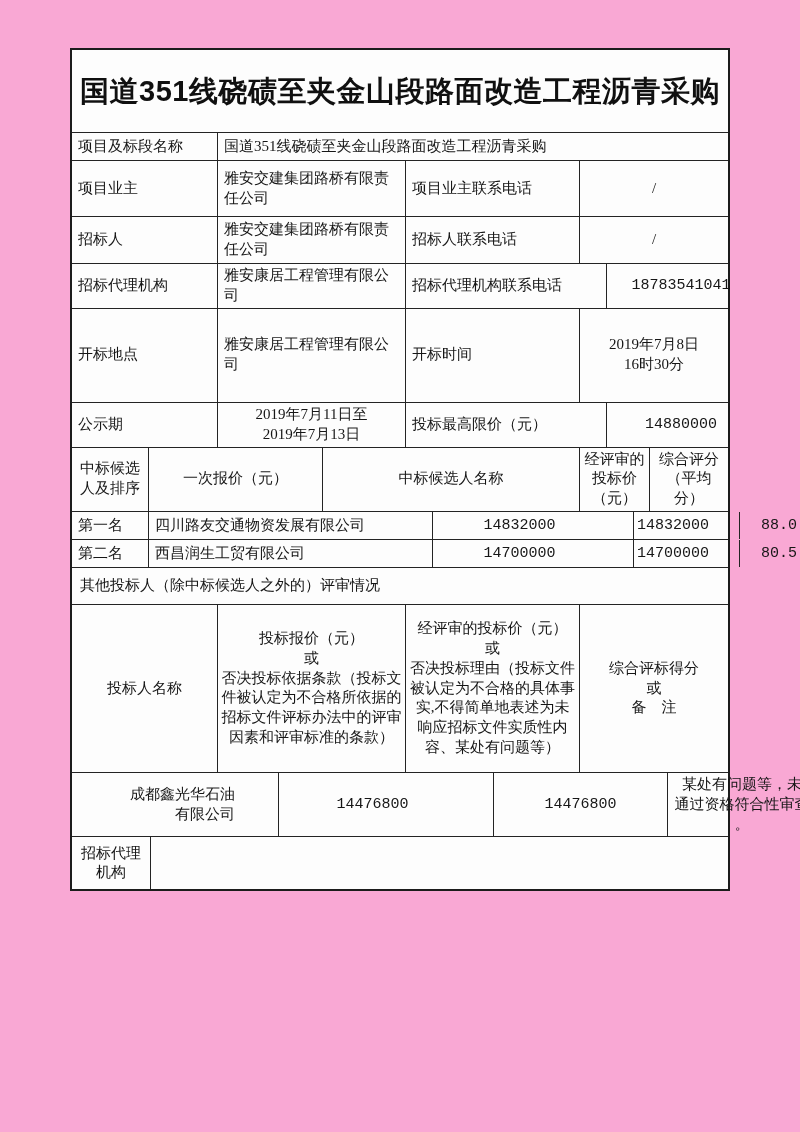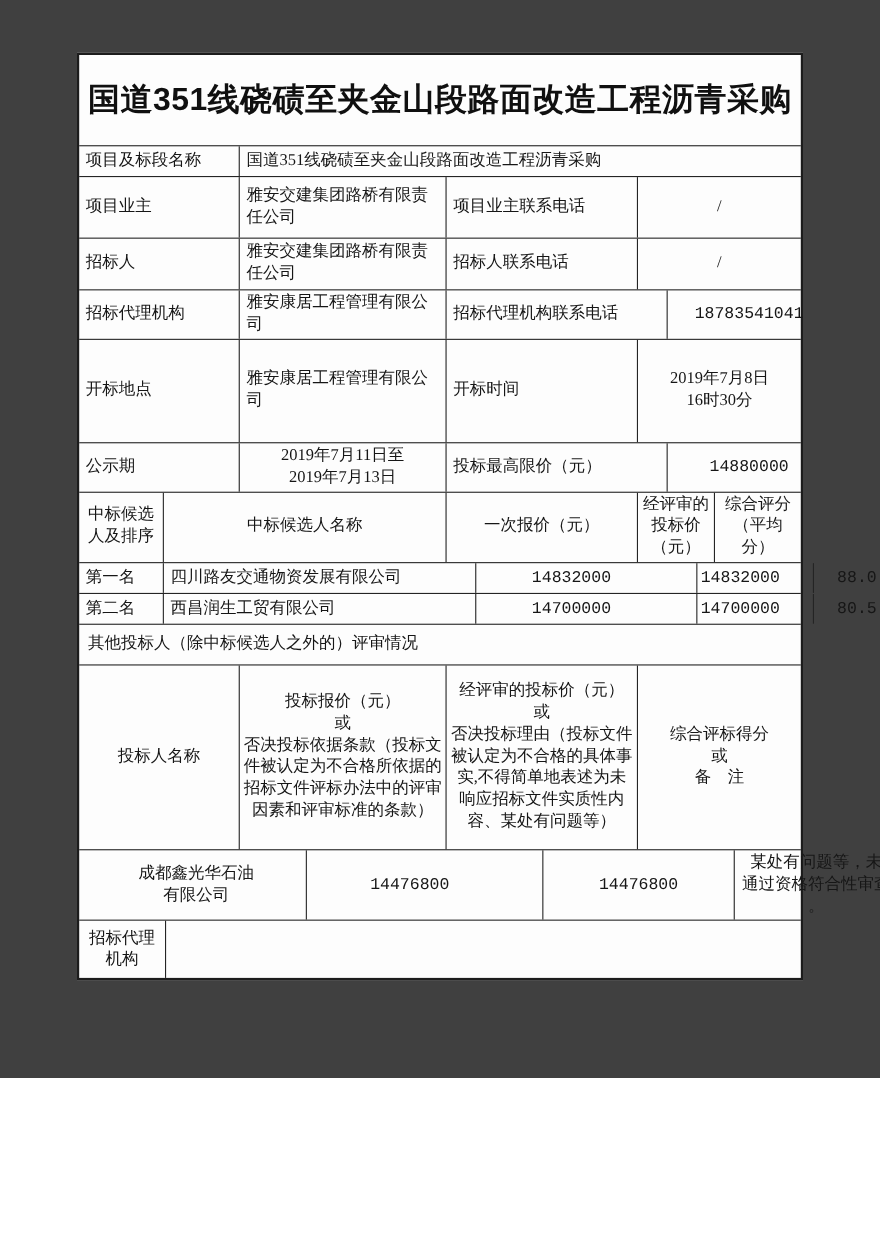--- a/index.html
+++ b/index.html
@@ -1,39 +1,39 @@
 <!DOCTYPE html>
 <html><head>
 <meta charset="utf-8">
 <style>
   html,body{margin:0;padding:0;}
   body{
     width:800px;height:1132px;background:#ffffff;
     font-family:"Liberation Serif","DejaVu Serif",serif;
     color:#161616;
   }
-  .page{position:relative;width:800px;height:980px;background:#404040;overflow:hidden;}
+  .page{position:relative;width:800px;height:1132px;background:#f9a8d4;overflow:hidden;}
   .doc-table{
     position:absolute;left:70px;top:48px;width:656px;
     border:2.5px solid #1c1c1c;background:#fdfdfd;
   }
   .row{display:flex;align-items:stretch;border-top:1.5px solid #242424;}
   .row:first-child{border-top:none;}
   .cell{
     box-sizing:border-box;border-left:1.5px solid #242424;
     display:flex;align-items:center;justify-content:center;
     padding:2px 6px;font-size:15px;line-height:1.32;text-align:center;
   }
   .cell:first-child{border-left:none;}
   .left{justify-content:flex-start;text-align:left;}
   .preline{white-space:pre-line;}
   .tight{padding:2px 3px;}
   .namepad{padding:2px 16px;margin-left:34px;}
   
-  .wa1{flex:0 0 145px;} .wa2{flex:0 0 188px;} .wa3{flex:0 0 174px;} .wa4{flex:0 0 149px;}
+  .wa1{flex:0 0 145px;text-align:right;} .wa2{flex:0 0 188px;} .wa3{flex:0 0 174px;} .wa4{flex:0 0 149px;}
   .wa-rest{flex:0 0 511px;}
   
   .wb1{flex:0 0 76px;} .wb2{flex:0 0 257px;} .wb3{flex:0 0 174px;} .wb4{flex:0 0 70px;} .wb5{flex:0 0 79px;}
   
   .wn1{flex:0 0 78px;} .wn2{flex:0 0 578px;}
   
   .h-title{min-height:82px;} .h-name{min-height:27px;} .h-owner{min-height:55px;}
   .h-bidder{min-height:46px;} .h-agency{min-height:29px;} .h-venue{min-height:93px;}
   .h-pub{min-height:44px;} .h-chead{min-height:54px;} .h-cand{min-height:27px;}
   .h-section{min-height:36px;} .h-bighead{min-height:167px;} .h-obrow{min-height:60px;}
@@ -93,22 +93,22 @@
     <div class="row h-pub">
       <div class="cell wa1 left">公示期</div>
       <div class="cell wa2 preline">2019年7月11日至
 2019年7月13日</div>
       <div class="cell wa3 left">投标最高限价（元）</div>
       <div class="cell wa4 num">14880000</div>
     </div>
 
     <div class="row h-chead">
       <div class="cell wb1">中标候选人及排序</div>
+      <div class="cell wb3">一次报价（元）</div>
       <div class="cell wb2">中标候选人名称</div>
-      <div class="cell wb3">一次报价（元）</div>
       <div class="cell wb4 preline tight">经评审的
 投标价
 （元）</div>
       <div class="cell wb5 preline tight">综合评分
 （平均
 分）</div>
     </div>
 
     <div class="row h-cand">
       <div class="cell wb1 left">第一名</div>

